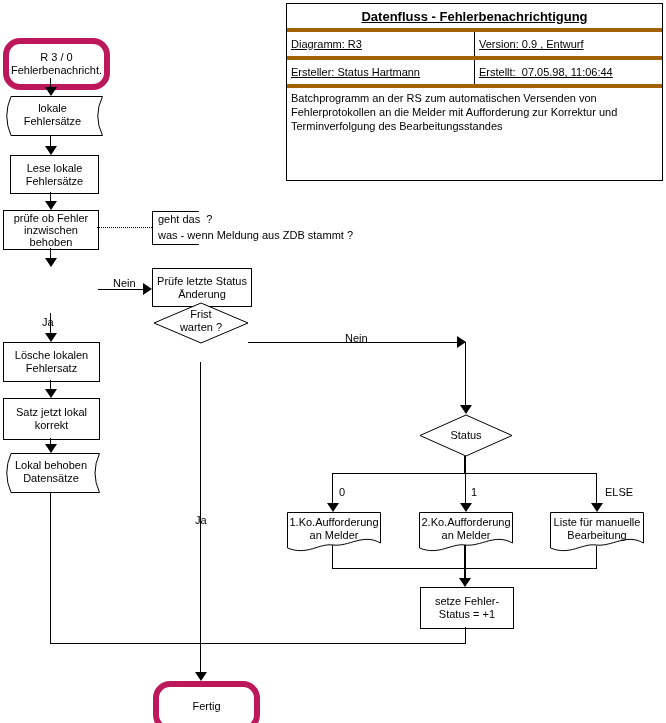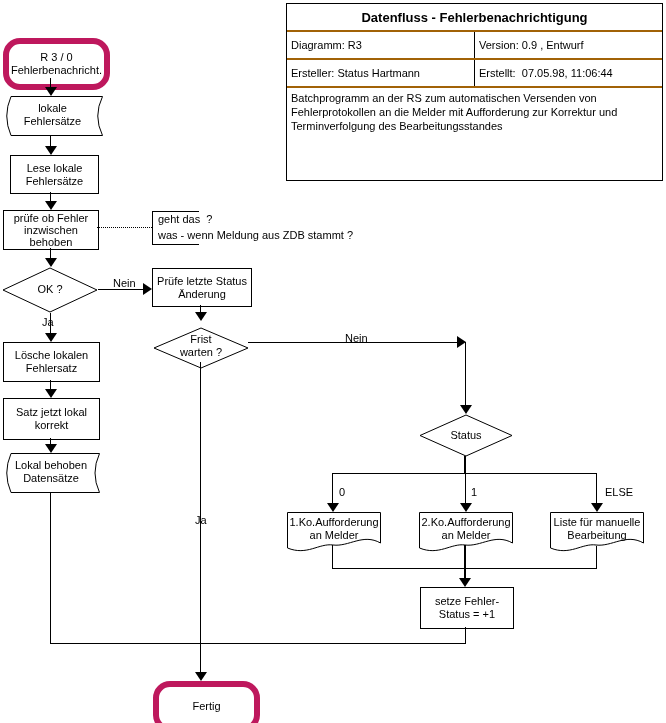--- a/index.html
+++ b/index.html
@@ -20,21 +20,21 @@
         flex-direction:column;justify-content:center;text-align:center;line-height:13px;}
   .term{position:absolute;border:6px solid #be185d;background:#fff;border-radius:17px;
         display:flex;flex-direction:column;justify-content:center;text-align:center;line-height:13px;}
   .shape{position:absolute;text-align:center;line-height:13px;}
   .shape svg{position:absolute;left:0;top:0;}
   .shape .txt{position:relative;z-index:1;}
   .lbl{position:absolute;line-height:11px;white-space:pre;}
   
   #infobox{position:absolute;left:286px;top:3px;width:377px;height:178px;
            border:1px solid #000;background:#fff;box-sizing:border-box;}
-  #infobox .row{display:flex;border-bottom:2px solid #a16207;height:28px;box-sizing:border-box;}
+  #infobox .row{display:flex;border-bottom:4px solid #a16207;height:28px;box-sizing:border-box;text-decoration:underline;}
   #infobox .title{font-weight:bold;font-size:13px;justify-content:center;align-items:center;}
   #infobox .cell{padding-left:4px;display:flex;align-items:center;white-space:pre;box-sizing:border-box;}
   #infobox .c1{width:188px;border-right:1px solid #000;}
   #infobox .c2{flex:1;}
   #infobox .desc{padding:3px 4px;line-height:14px;}
   .ann-line{position:absolute;white-space:pre;line-height:12px;}
 </style>
 </head>
 <body>
 
@@ -95,40 +95,34 @@
   <div class="dotted" style="left:97px;top:227px;width:55px;"></div>
   <div class="vl" style="left:152px;top:211px;height:34px;"></div>
   <div class="hl" style="left:152px;top:211px;width:47px;"></div>
   <div class="hl" style="left:152px;top:244px;width:47px;"></div>
   <div class="ann-line" style="left:158px;top:213px;">geht das  ?</div>
   <div class="ann-line" style="left:158px;top:229px;">was - wenn Meldung aus ZDB stammt ?</div>
 
   <div class="vl" style="left:50px;top:248px;height:11px;"></div>
   <div class="ad" style="left:45px;top:258px;"></div>
 
-  <div class="shape" style="left:2px;top:267px;width:96px;height:46px;">
-    <svg width="96" height="46" viewBox="0 0 96 46">
-      <polygon points="48,1 95,23 48,45 1,23" fill="#fff" stroke="#000" stroke-width="1"></polygon>
-    </svg>
-    <div class="txt" style="padding-top:16px;">OK ?</div>
-  </div>
 
   <div class="lbl" style="left:113px;top:278px;">Nein</div>
   <div class="hl" style="left:98px;top:289px;width:46px;"></div>
   <div class="ar" style="left:143px;top:283px;"></div>
 
   <div class="proc" style="left:152px;top:268px;width:98px;height:37px;">
     <div>Prüfe letzte Status</div>
     <div>Änderung</div>
   </div>
 
   <div class="vl" style="left:200px;top:305px;height:8px;"></div>
   <div class="ad" style="left:195px;top:312px;"></div>
 
-  <div class="shape" style="left:153px;top:327px;width:96px;height:42px;">
+  <div class="shape" style="left:153px;top:302px;width:96px;height:42px;">
     <svg width="96" height="42" viewBox="0 0 96 42">
       <polygon points="48,1 95,21 48,41 1,21" fill="#fff" stroke="#000" stroke-width="1"></polygon>
     </svg>
     <div class="txt" style="padding-top:6px;">
       <div>Frist</div>
       <div>warten ?</div>
     </div>
   </div>
 
   <div class="lbl" style="left:42px;top:317px;">Ja</div>

